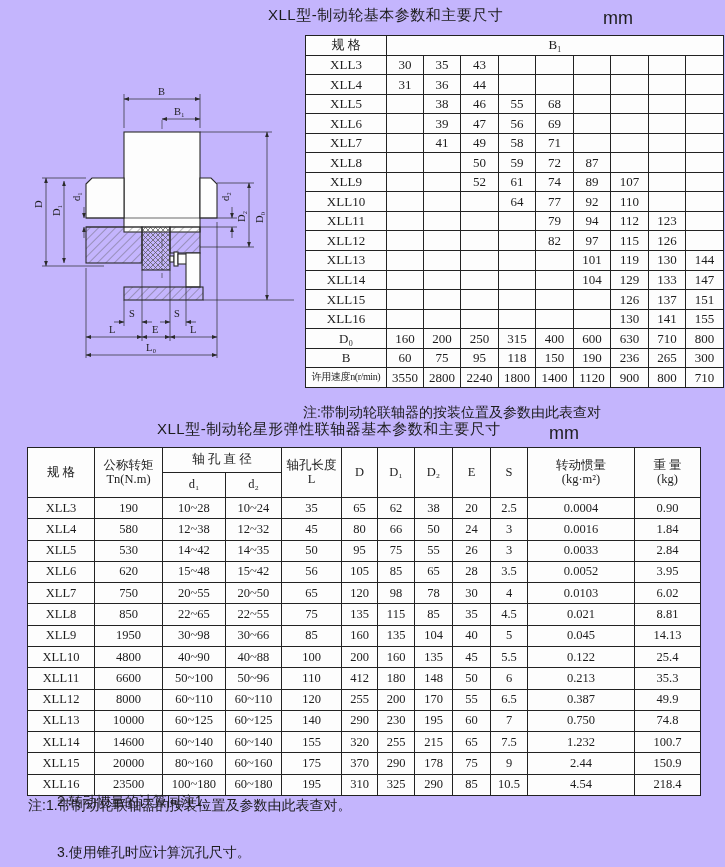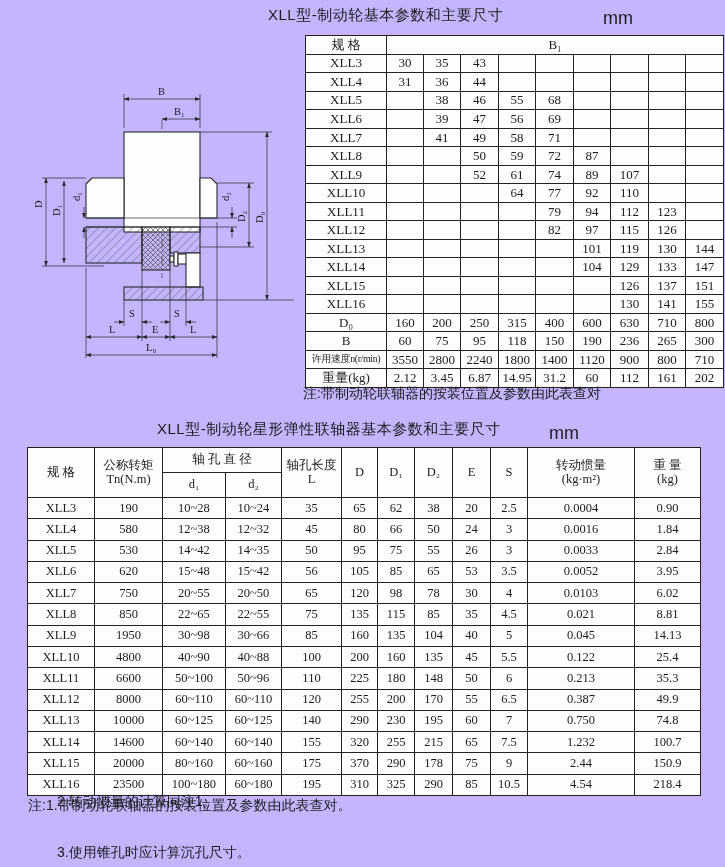--- a/index.html
+++ b/index.html
@@ -339,36 +339,24 @@
           <td>3550</td>
           <td>2800</td>
           <td>2240</td>
           <td>1800</td>
           <td>1400</td>
           <td>1120</td>
           <td>900</td>
           <td>800</td>
           <td>710</td>
         </tr>
-        <tr>
-          <td>重量(kg)</td>
-          <td>2.12</td>
-          <td>3.45</td>
-          <td>6.87</td>
-          <td>14.95</td>
-          <td>31.2</td>
-          <td>60</td>
-          <td>112</td>
-          <td>161</td>
-          <td>202</td>
-        </tr>
       </tbody>
   </table>
 
-  <div class="note" style="left:303px;top:385px;">注:带制动轮联轴器的按装位置及参数由此表查对</div>
+  <div class="note" style="left:303px;top:404px;">注:带制动轮联轴器的按装位置及参数由此表查对</div>
 
   <div class="title" style="left:157px;top:420px;">XLL型-制动轮星形弹性联轴器基本参数和主要尺寸</div>
   <div class="unit" style="left:549px;top:423px;">mm</div>
 
   <table id="table2">
     <colgroup>
       <col style="width:67px">
         <col style="width:68px">
         <col style="width:63px">
         <col style="width:56px">
@@ -449,21 +437,21 @@
         </tr>
         <tr>
           <td>XLL6</td>
           <td>620</td>
           <td>15~48</td>
           <td>15~42</td>
           <td>56</td>
           <td>105</td>
           <td>85</td>
           <td>65</td>
-          <td>53</td>
+          <td>28</td>
           <td>3.5</td>
           <td>0.0052</td>
           <td>3.95</td>
         </tr>
         <tr>
           <td>XLL7</td>
           <td>750</td>
           <td>20~55</td>
           <td>20~50</td>
           <td>65</td>
@@ -516,21 +504,21 @@
           <td>5.5</td>
           <td>0.122</td>
           <td>25.4</td>
         </tr>
         <tr>
           <td>XLL11</td>
           <td>6600</td>
           <td>50~100</td>
           <td>50~96</td>
           <td>110</td>
-          <td>225</td>
+          <td>412</td>
           <td>180</td>
           <td>148</td>
           <td>50</td>
           <td>6</td>
           <td>0.213</td>
           <td>35.3</td>
         </tr>
         <tr>
           <td>XLL12</td>
           <td>8000</td>

